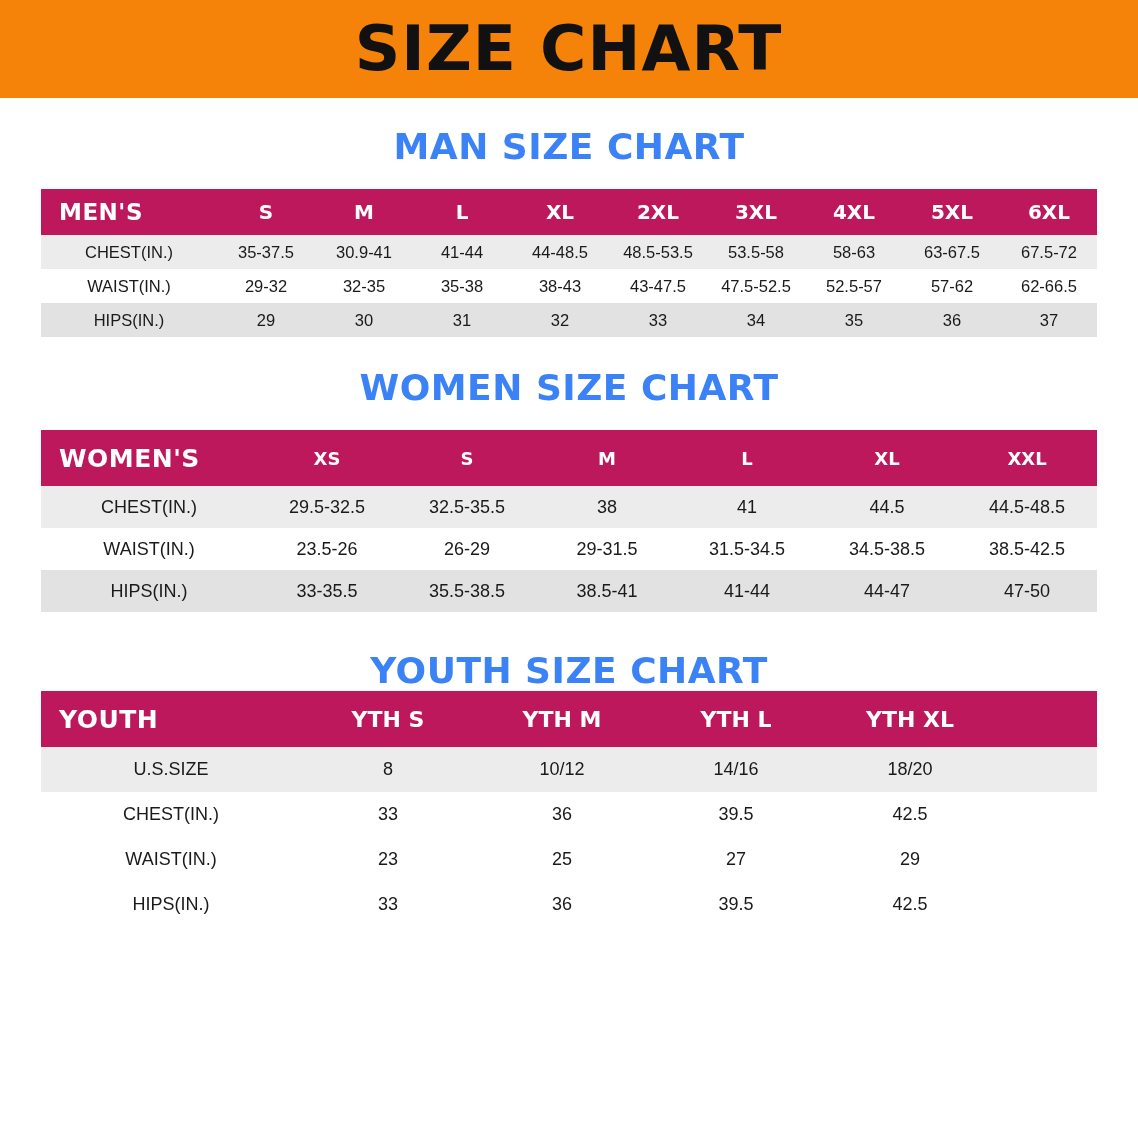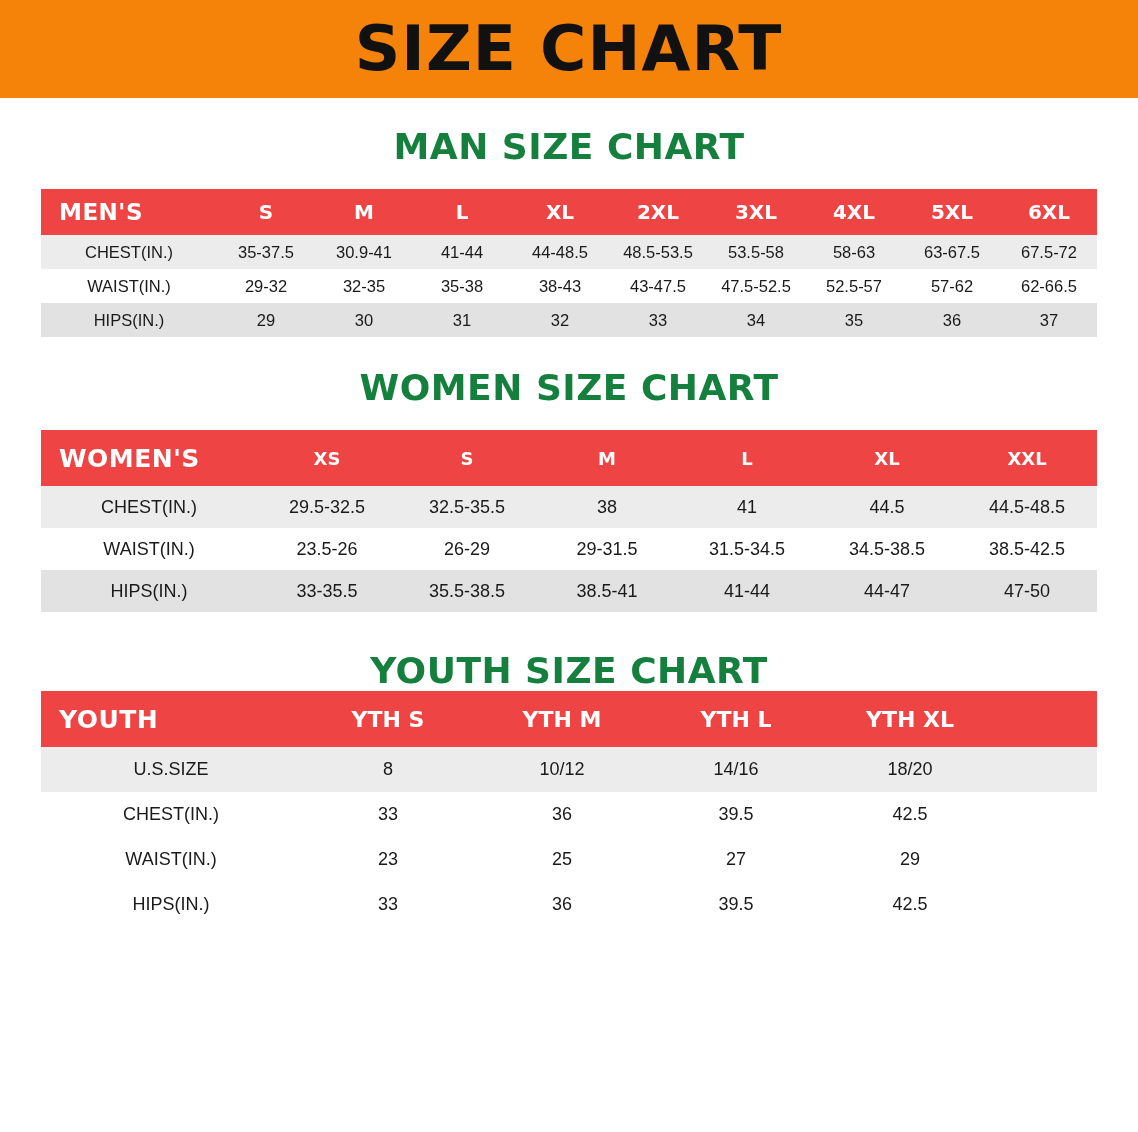--- a/index.html
+++ b/index.html
@@ -36,42 +36,42 @@
     color: #111111;
     line-height: 1;
     transform: scaleX(1.02);
   }
   
   .section-title {
     text-align: center;
     font-family: "DejaVu Sans", sans-serif;
     font-weight: bold;
     font-size: 36px;
-    color: #15803d;
+    color: #3b82f6;
     letter-spacing: 0.5px;
   }
   #man-title { margin-top: 28px; }
   #women-title { margin-top: 30px; }
   #youth-title { margin-top: 38px; }
 
   
   table {
     border-collapse: collapse;
     table-layout: fixed;
   }
   .chart-table {
     margin: 0 auto;
   }
   .chart-table td, .chart-table th {
     padding: 0;
     text-align: center;
     vertical-align: middle;
   }
   .hdr-row {
-    background: #ef4444;
+    background: #be185d;
     color: #ffffff;
   }
   .hdr-row td {
     font-family: "DejaVu Sans", sans-serif;
     font-weight: bold;
     color: #ffffff;
   }
   .row-label {
     font-family: "Liberation Sans", sans-serif;
     font-size: 17px;

